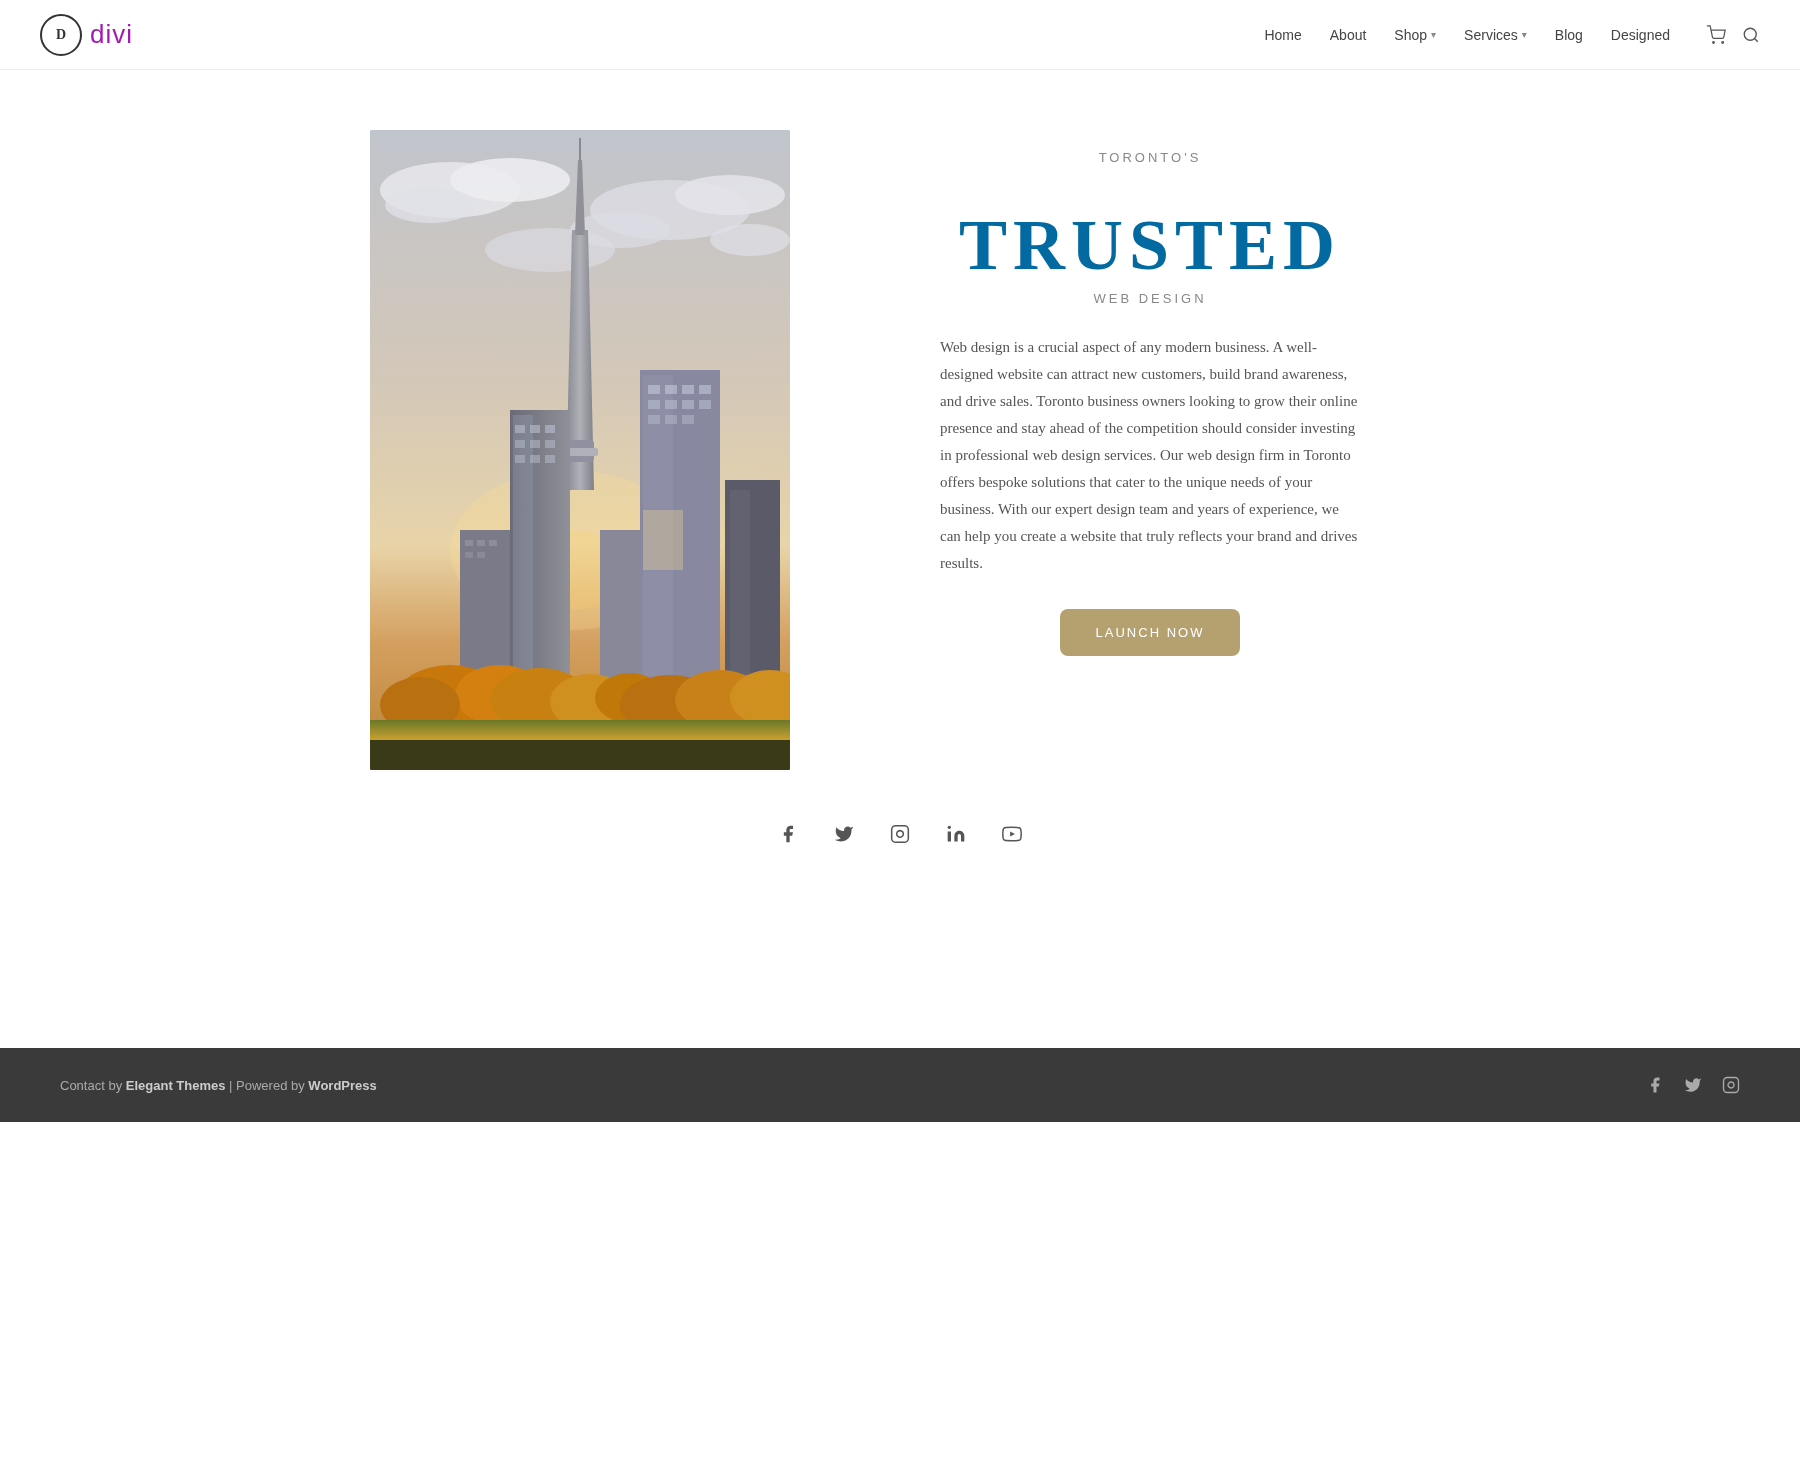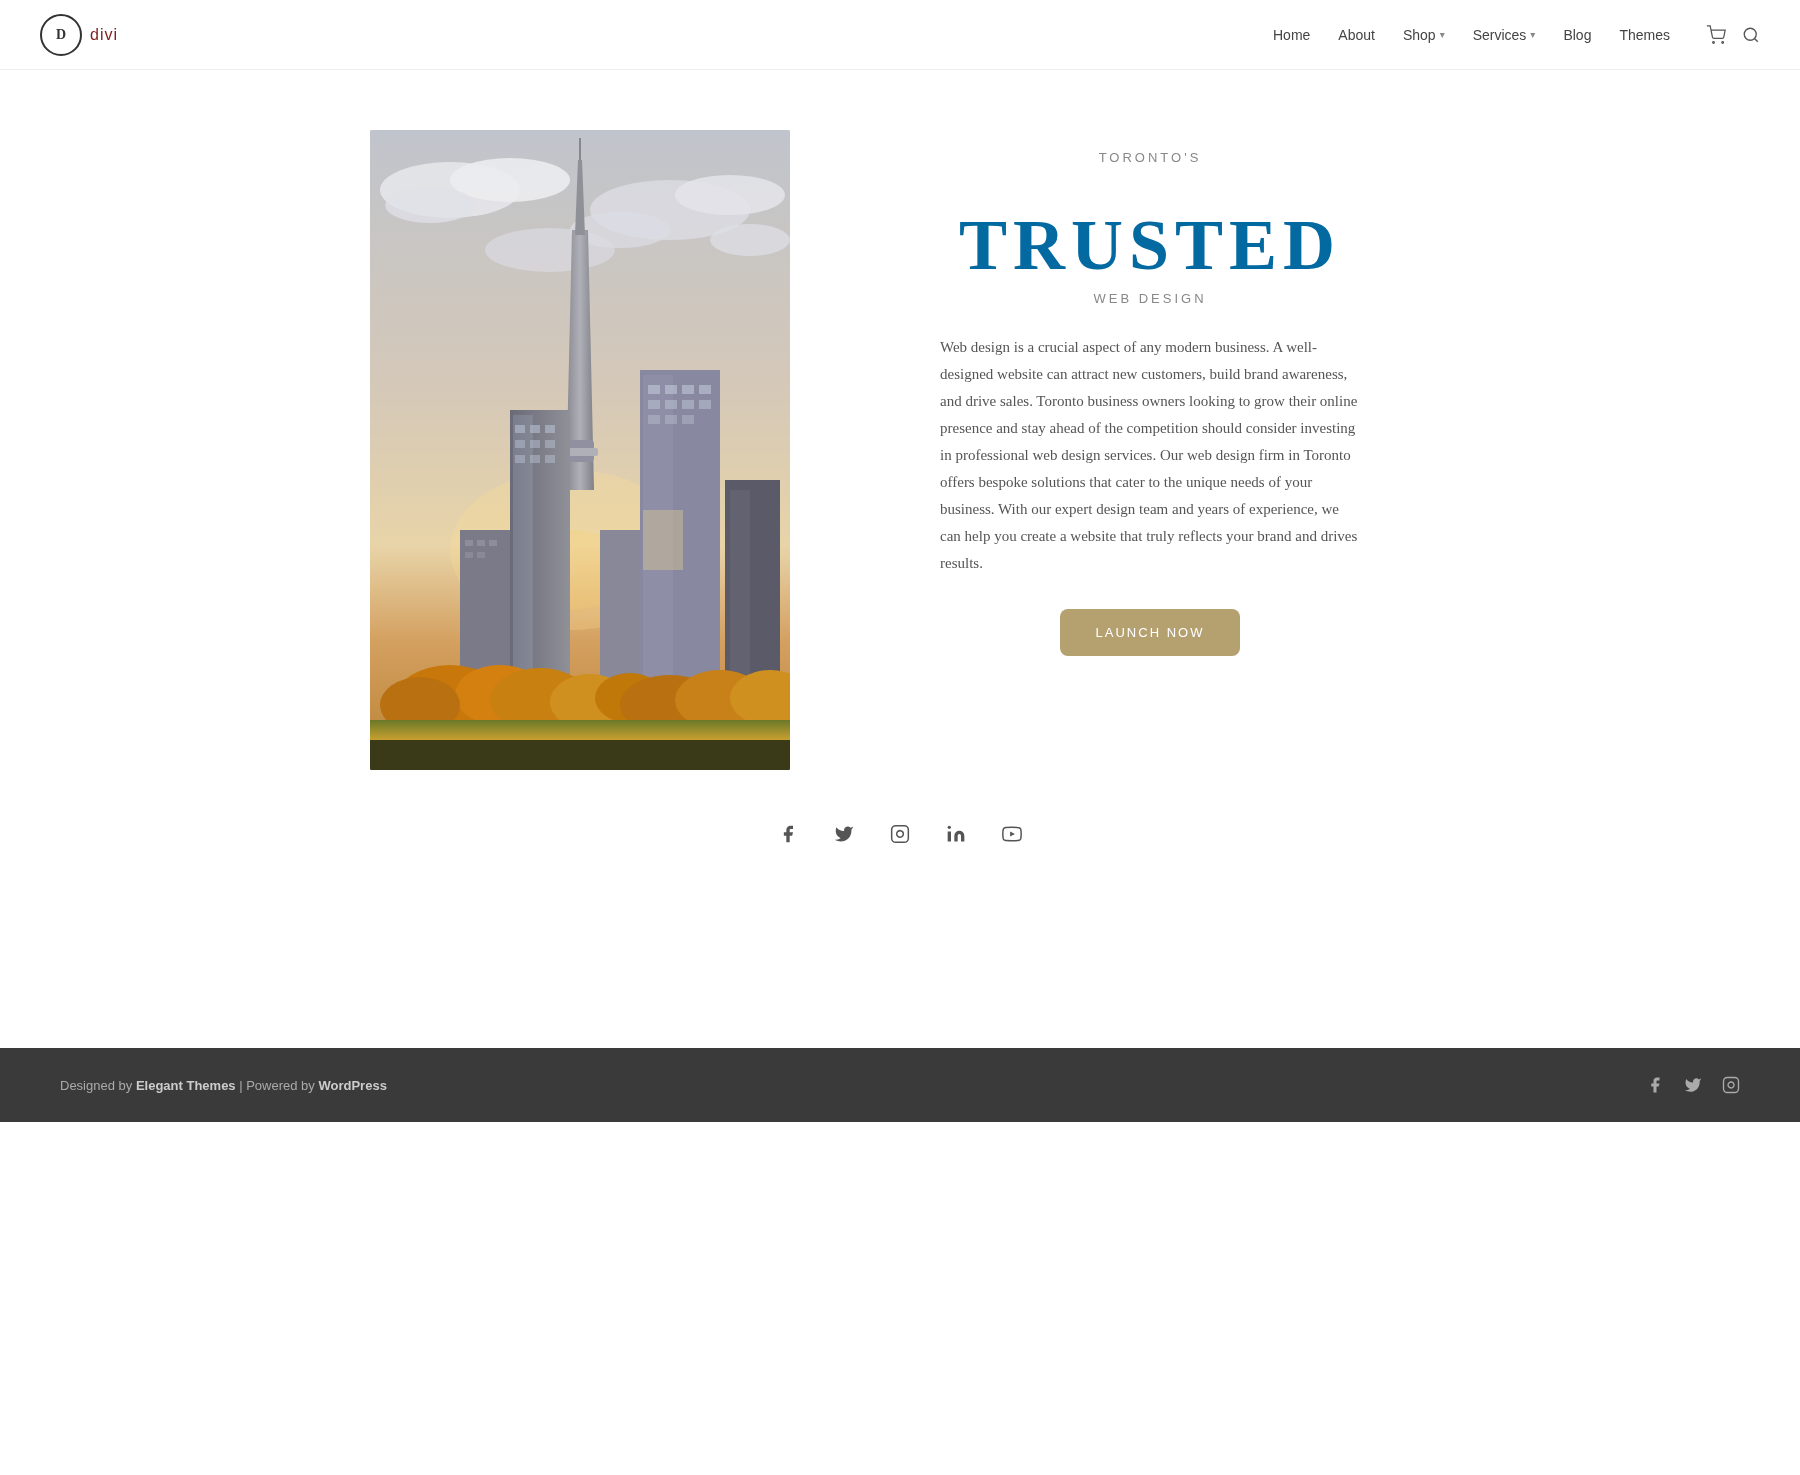--- a/index.html
+++ b/index.html
@@ -28,24 +28,24 @@
       border: 2px solid #333;
       border-radius: 50%;
       display: flex;
       align-items: center;
       justify-content: center;
       font-size: 14px;
       font-weight: bold;
       font-family: serif;
     }
     .logo-text {
-      font-size: 16px;
+      font-size: 26px;
       font-family: sans-serif;
       letter-spacing: 1px;
-      color: #7f1d1d;
+      color: #a21caf;
     }
     nav {
       display: flex;
       align-items: center;
       gap: 28px;
     }
     .nav-item {
       font-family: 'Arial', sans-serif;
       font-size: 14px;
       color: #444;
@@ -246,21 +246,21 @@
       <span class="nav-chevron">▾</span>
     </a>
     <a class="nav-item" href="#">
       <span>Services</span>
       <span class="nav-chevron">▾</span>
     </a>
     <a class="nav-item" href="#">
       <span>Blog</span>
     </a>
     <a class="nav-item" href="#">
-      <span>Themes</span>
+      <span>Designed</span>
     </a>
 
     <div class="nav-icons">
       <button class="nav-icon-btn">
         <svg width="20" height="20" viewBox="0 0 24 24" fill="none" stroke="currentColor" stroke-width="1.5">
           <circle cx="9" cy="21" r="1"></circle>
             <circle cx="20" cy="21" r="1"></circle>
           <path d="M1 1h4l2.68 13.39a2 2 0 0 0 2 1.61h9.72a2 2 0 0 0 2-1.61L23 6H6"></path>
         </svg>
       </button>
@@ -439,21 +439,21 @@
         <polygon points="9.75 15.02 15.5 12 9.75 8.98 9.75 15.02" fill="#555" stroke="none"></polygon>
       </svg>
     </a>
   </div>
 
   <div class="spacer"></div>
 </main>
 
 <footer>
   <div class="footer-left">
-    <span>Designed by </span><a href="#">Elegant Themes</a><span> | Powered by </span><a href="#">WordPress</a>
+    <span>Contact by </span><a href="#">Elegant Themes</a><span> | Powered by </span><a href="#">WordPress</a>
   </div>
   <div class="footer-social">
     <a class="footer-social-icon" href="#">
       <svg width="18" height="18" viewBox="0 0 24 24" fill="#aaa">
         <path d="M18 2h-3a5 5 0 0 0-5 5v3H7v4h3v8h4v-8h3l1-4h-4V7a1 1 0 0 1 1-1h3z"></path>
       </svg>
     </a>
     <a class="footer-social-icon" href="#">
       <svg width="18" height="18" viewBox="0 0 24 24" fill="#aaa">
         <path d="M23 3a10.9 10.9 0 0 1-3.14 1.53 4.48 4.48 0 0 0-7.86 3v1A10.66 10.66 0 0 1 3 4s-4 9 5 13a11.64 11.64 0 0 1-7 2c9 5 20 0 20-11.5a4.5 4.5 0 0 0-.08-.83A7.72 7.72 0 0 0 23 3z"></path>

